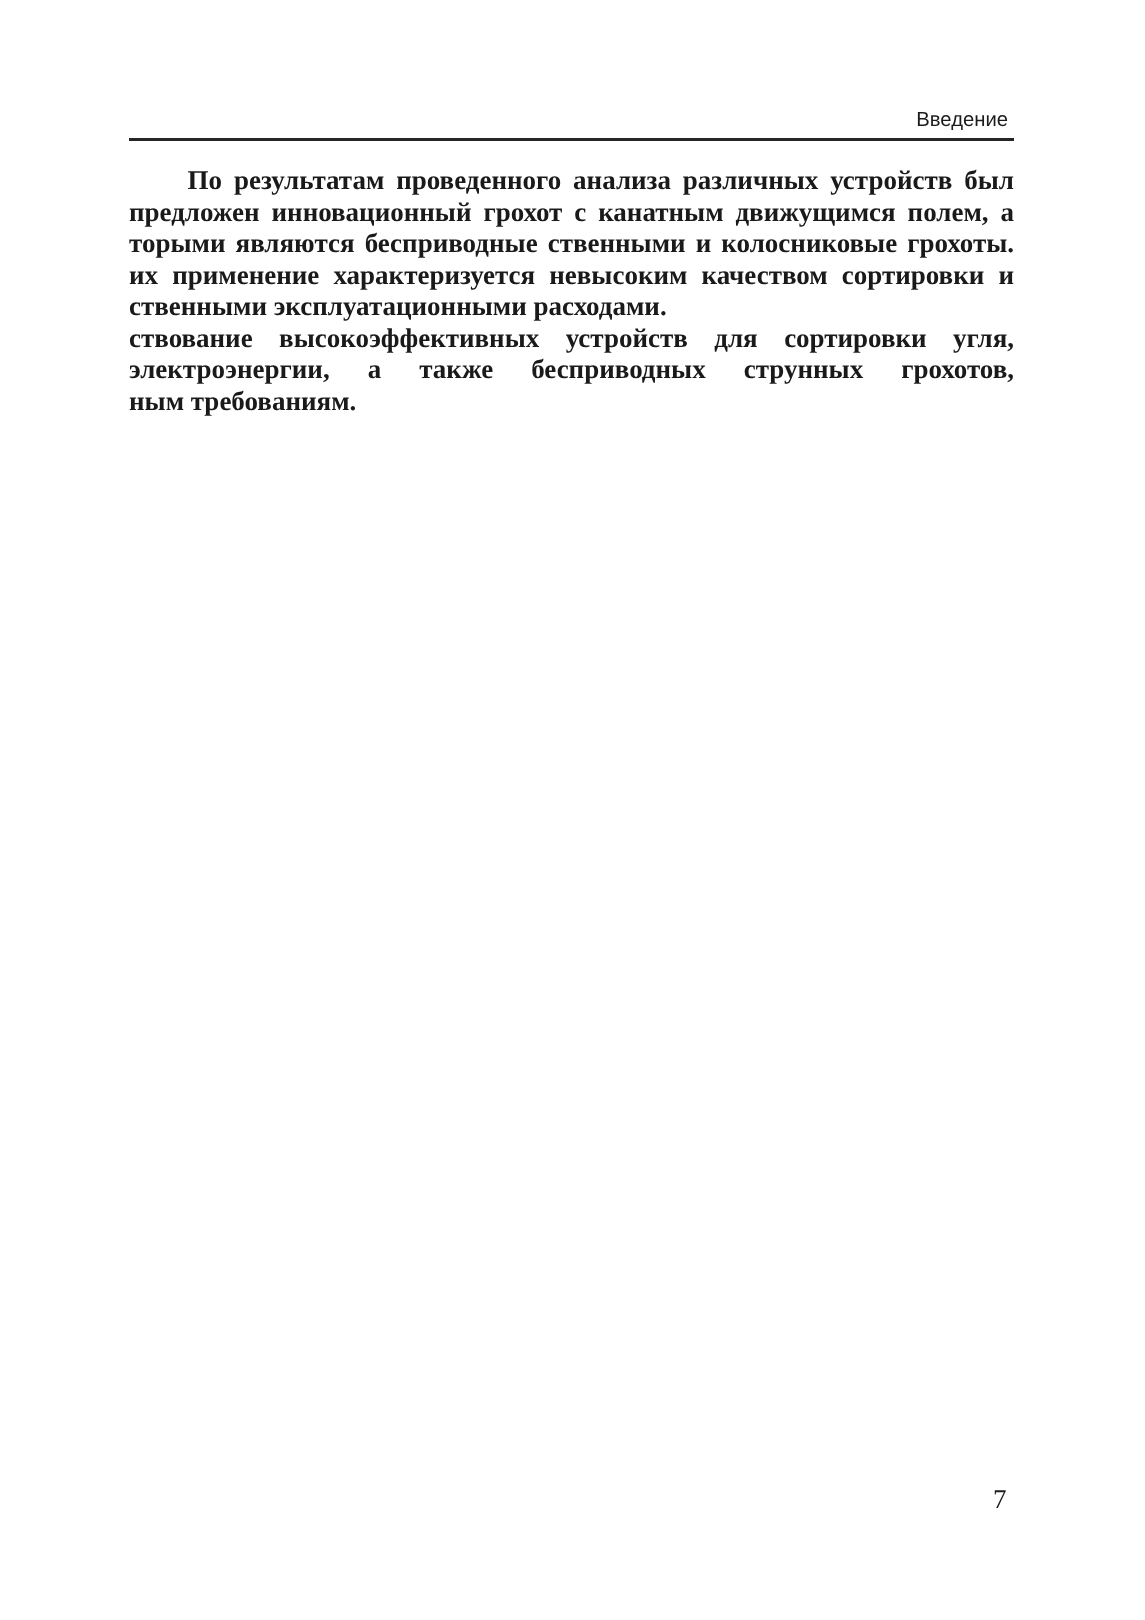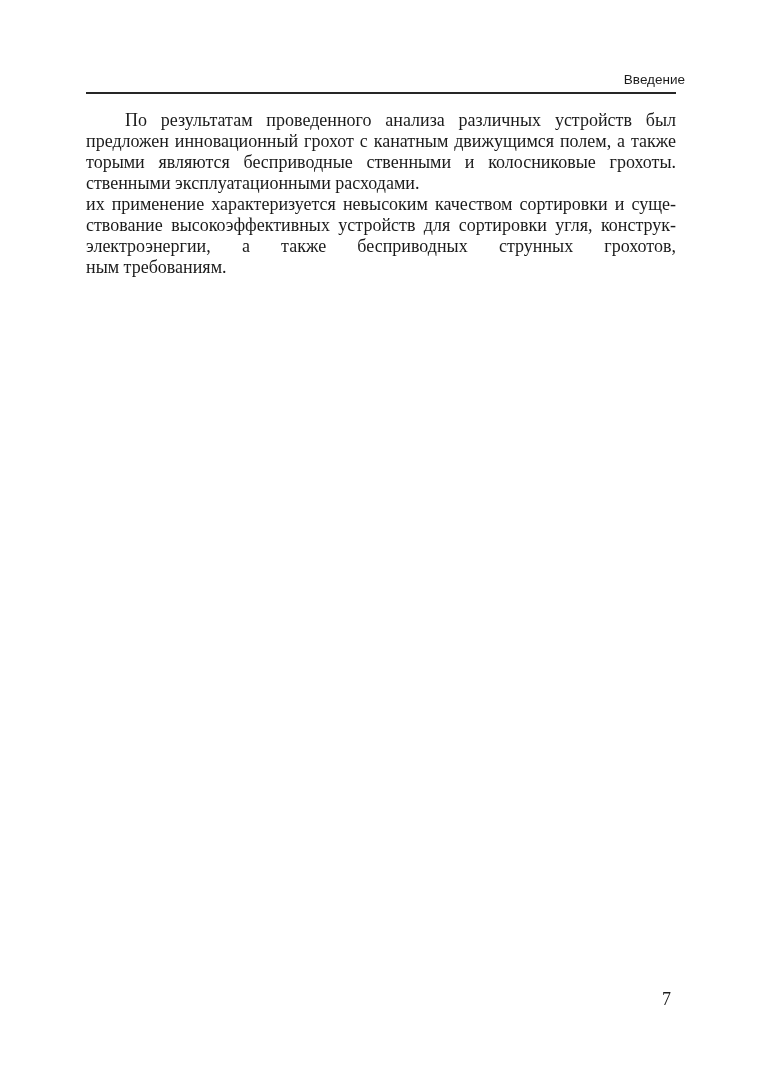--- a/index.html
+++ b/index.html
@@ -9,21 +9,21 @@
     width: 763px;
     height: 1080px;
     background: #ffffff;
     overflow: hidden;
     font-family: "Liberation Serif", serif;
     color: #1a1a1a;
   }
   .running-head {
     position: absolute;
     top: 71px;
-    left: 95px;
+    left: 82px;
     width: 590px;
     text-align: right;
     font-family: "Liberation Sans", sans-serif;
     font-size: 13.5px;
     line-height: 17px;
     color: #1c1c1c;
   }
   .header-rule {
     position: absolute;
     top: 92px;
@@ -40,20 +40,21 @@
     font-size: 18px;
     line-height: 21px;
   }
   .paragraph { }
   .line {
     height: 21px;
     line-height: 21px;
     text-align: justify;
     text-align-last: justify;
     overflow: hidden;
+    font-weight: bold;
   }
   .line.first { text-indent: 39px; }
   .line.last  { text-align-last: left; }
   .page-number {
     position: absolute;
     top: 989px;
     left: 86px;
     width: 590px;
     text-align: right;
     padding-right: 5px;
@@ -70,22 +71,22 @@
 
   <div class="running-head">Введение</div>
 
   <div class="header-rule"></div>
 
   <div class="body-text">
       <div class="paragraph">
         <div class="line first">По результатам проведенного анализа различных устройств был</div>
         <div class="line">предложен инновационный грохот с канатным движущимся полем, а также</div>
         <div class="line">торыми являются бесприводные ственными и колосниковые грохоты. Однако</div>
+        <div class="line">их применение характеризуется невысоким качеством сортировки и суще-</div>
         <div class="line last">ственными эксплуатационными расходами.</div>
-        <div class="line">их применение характеризуется невысоким качеством сортировки и суще-</div>
       </div>
       <div class="paragraph">
         <div class="line">ствование высокоэффективных устройств для сортировки угля, конструк-</div>
         <div class="line">электроэнергии, а также бесприводных струнных грохотов, обеспечивающих</div>
         <div class="line last">ным требованиям.</div>
       </div>
     </div>
 
   <div class="page-number">7</div>
 

